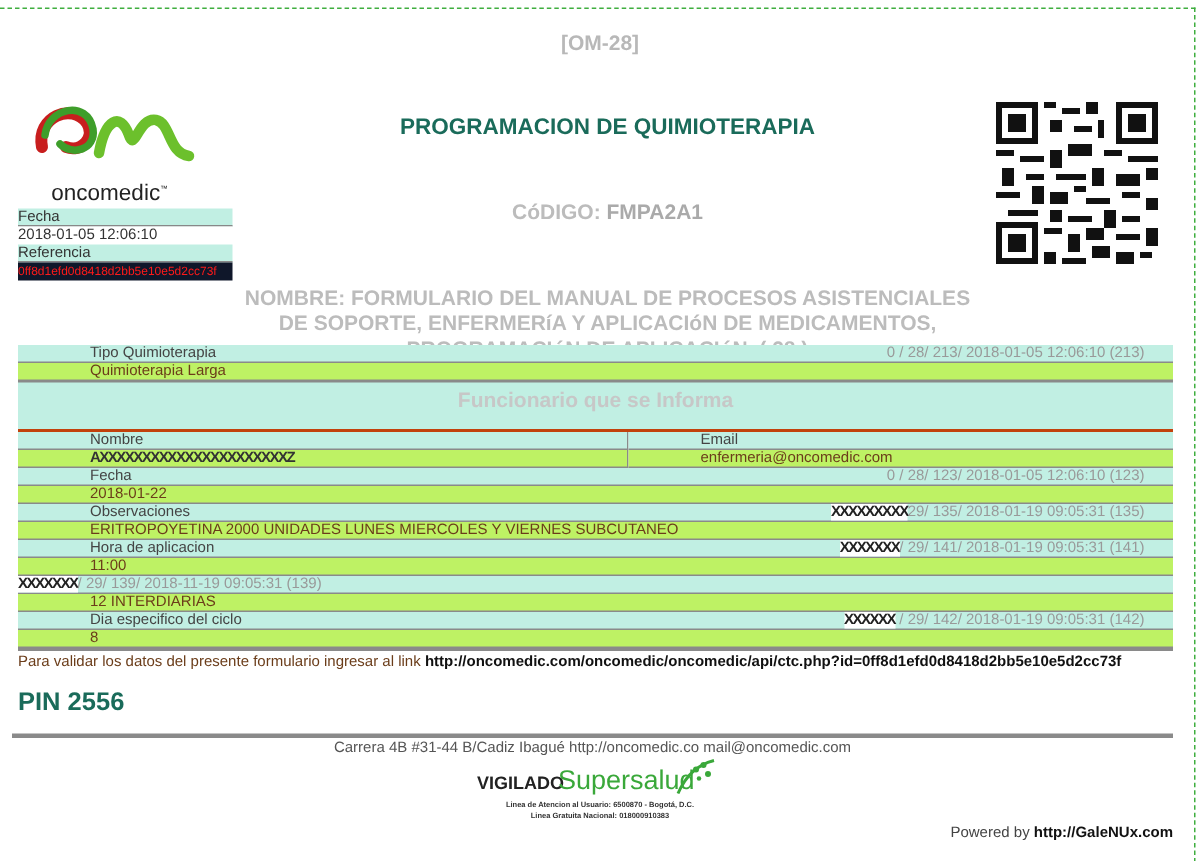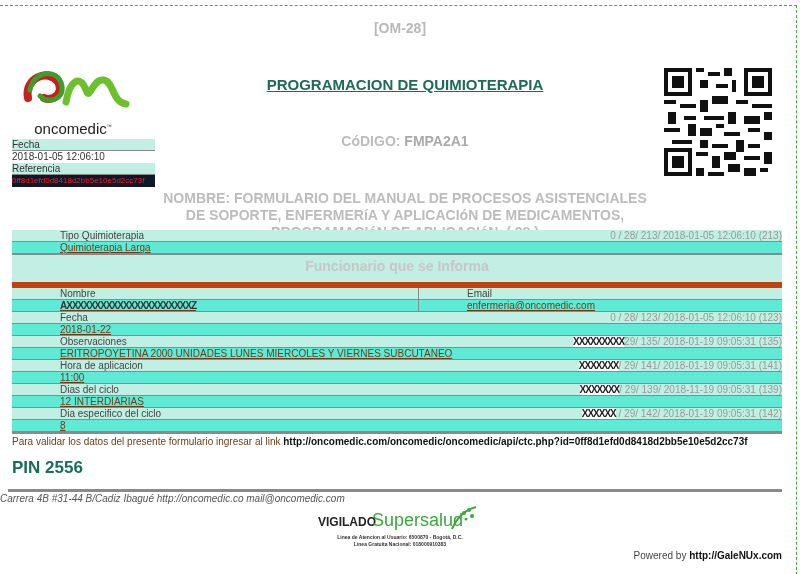--- a/index.html
+++ b/index.html
@@ -11,41 +11,41 @@
     }
     .om-code { position: absolute; top: 20px; left: 0; width: 800px; text-align: center; font-size: 14px; font-weight: bold; color: #b8b8b8; }
     .logo { position: absolute; left: 18px; top: 60px; width: 120px; height: 78px; }
     .logo svg { display: block; }
     .logo-text { position: absolute; left: 18px; top: 120px; width: 110px; text-align: center; font-size: 15px; color: #222; }
     .logo-text sup { font-size: 5px; }
     .meta { position: absolute; left: 12px; top: 139px; width: 143px; }
     .meta .lab { background: #c1efe3; border-bottom: 1px solid #888; height: 12px; line-height: 12px; font-size: 10px; color: #333; }
     .meta .val { background: #fff; height: 12px; line-height: 12px; font-size: 10px; color: #333; }
     .meta .ref { background: #0f172a; height: 12px; line-height: 12px; font-size: 8px; color: #ff1a1a; white-space: nowrap; overflow: hidden; }
-    .main-title { position: absolute; left: 170px; top: 76px; width: 470px; text-align: center; font-size: 15px; font-weight: bold; color: #1a6b5a; text-decoration: underline; }
+    .main-title { position: absolute; left: 170px; top: 76px; width: 470px; text-align: center; font-size: 15px; font-weight: bold; color: #1a6b5a; }
     .codigo { position: absolute; left: 170px; top: 133px; width: 470px; text-align: center; font-size: 14px; font-weight: bold; color: #bcbcbc; }
     .codigo b { color: #aaaaaa; }
     .nombre { position: absolute; left: 160px; top: 158px; width: 490px; text-align: center; font-size: 14px; font-weight: bold; color: #bcbcbc; line-height: 17px; margin-top: 32px; }
     .qr { position: absolute; left: 664px; top: 68px; width: 108px; height: 108px; }
     .table { position: absolute; left: 12px; top: 230px; width: 770px; }
     .row { display: flex; height: 12px; line-height: 12px; font-size: 10px; border-bottom: 1px solid #8a8a8a; }
     .row.lab { background: #c1efe3; color: #444; }
-    .row.val { background: #5eead4; color: #6b3d1a; text-decoration: underline; }
+    .row.val { background: #bef264; color: #6b3d1a; }
     .row .l { flex: 1; white-space: nowrap; overflow: hidden; padding-left: 0; margin-left: 48px; }
-    .row .r { white-space: nowrap; color: #999; padding-right: 0; }
+    .row .r { white-space: nowrap; color: #999; padding-right: 19px; }
     .row .r .mask { color: #222; font-weight: bold; letter-spacing: -1px; background: #fff; }
-    .section { height: 34px; background: #c1efe3; border-bottom: 6px solid #c2410c; border-top: 1px solid #8a8a8a; text-align: center; color: #c7c7c7; font-weight: bold; font-size: 14px; padding-top: 3px; }
+    .section { height: 34px; background: #c1efe3; border-bottom: 2px solid #c2410c; border-top: 1px solid #8a8a8a; text-align: center; color: #c7c7c7; font-weight: bold; font-size: 14px; padding-top: 3px; }
     .split { display: flex; }
     .split > .c1 { width: 406px; }
     .split > .c2 { flex: 1; border-left: 1px solid #8a8a8a; }
     .validar { position: absolute; left: 12px; top: 436px; font-size: 10px; color: #6b3d1a; white-space: nowrap; }
     .validar b { color: #111; }
     .pin { position: absolute; left: 12px; top: 458px; font-size: 17px; font-weight: bold; color: #1a6b5a; }
     .hr { position: absolute; left: 8px; top: 489px; width: 774px; height: 3px; background: #8a8a8a; }
-    .address { position: absolute; left: 0; top: 493px; width: 790px; text-align: left; font-size: 10px; color: #555; font-style: italic; }
+    .address { position: absolute; left: 0; top: 493px; width: 790px; text-align: center; font-size: 10px; color: #555; }
     .vigilado { position: absolute; left: 310px; top: 505px; width: 180px; height: 50px; }
     .vig-big { position: absolute; left: 8px; top: 10px; font-size: 12px; font-weight: bold; color: #222; }
     .vig-super { position: absolute; left: 62px; top: 5px; font-size: 18px; color: #3aa83a; }
     .vig-line { position: absolute; left: 0; width: 180px; text-align: center; font-size: 5px; font-weight: bold; color: #333; }
     .powered { position: absolute; right: 18px; top: 550px; font-size: 10px; color: #444; }
     .powered b { color: #111; }
   </style>
 </head>
 <body>
 
@@ -172,21 +172,20 @@
     <span class="l">ERITROPOYETINA 2000 UNIDADES LUNES MIERCOLES Y VIERNES SUBCUTANEO</span>
   </div>
   <div class="row lab">
     <span class="l">Hora de aplicacion</span>
     <span class="r"><span class="mask">XXXXXXX</span><span>/ 29/ 141/ 2018-01-19 09:05:31 (141)</span></span>
   </div>
   <div class="row val">
     <span class="l">11:00</span>
   </div>
   <div class="row lab">
-    <span class="l">Dias del ciclo</span>
     <span class="r"><span class="mask">XXXXXXX</span><span>/ 29/ 139/ 2018-11-19 09:05:31 (139)</span></span>
   </div>
   <div class="row val">
     <span class="l">12 INTERDIARIAS</span>
   </div>
   <div class="row lab">
     <span class="l">Dia especifico del ciclo</span>
     <span class="r"><span class="mask">XXXXXX</span><span> / 29/ 142/ 2018-01-19 09:05:31 (142)</span></span>
   </div>
   <div class="row val" style="border-bottom:3px solid #8a8a8a;height:14px;">

